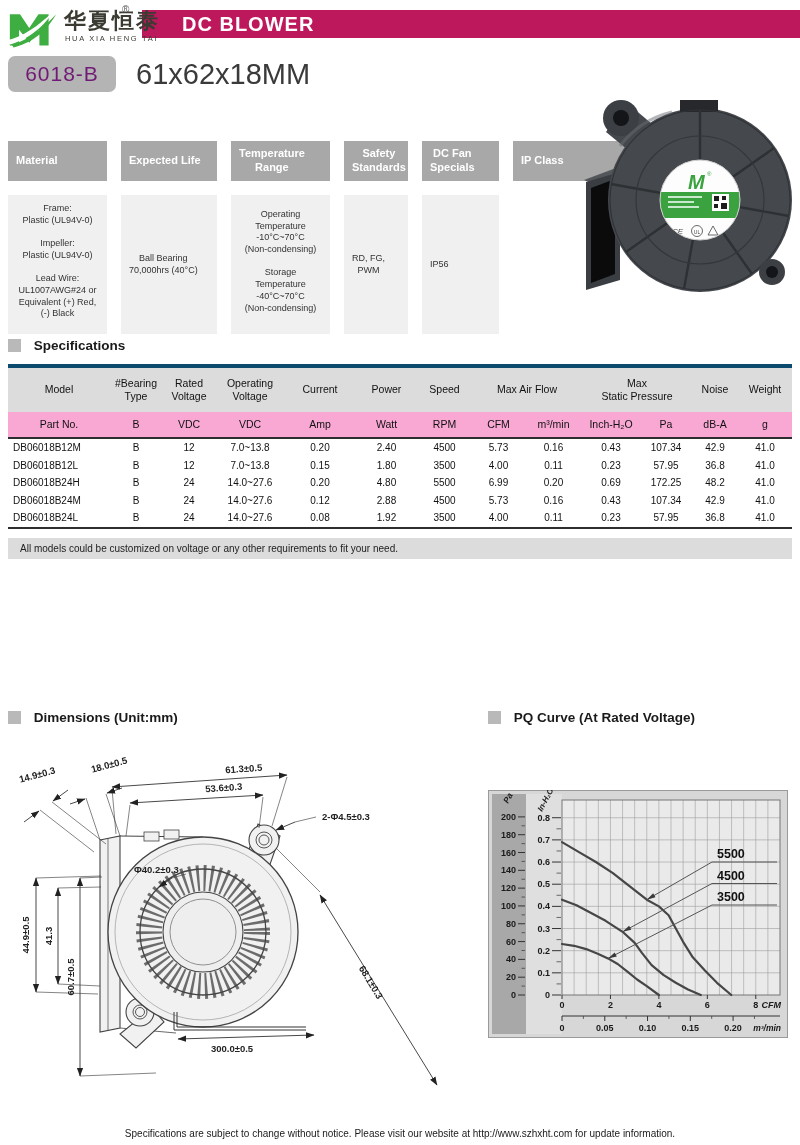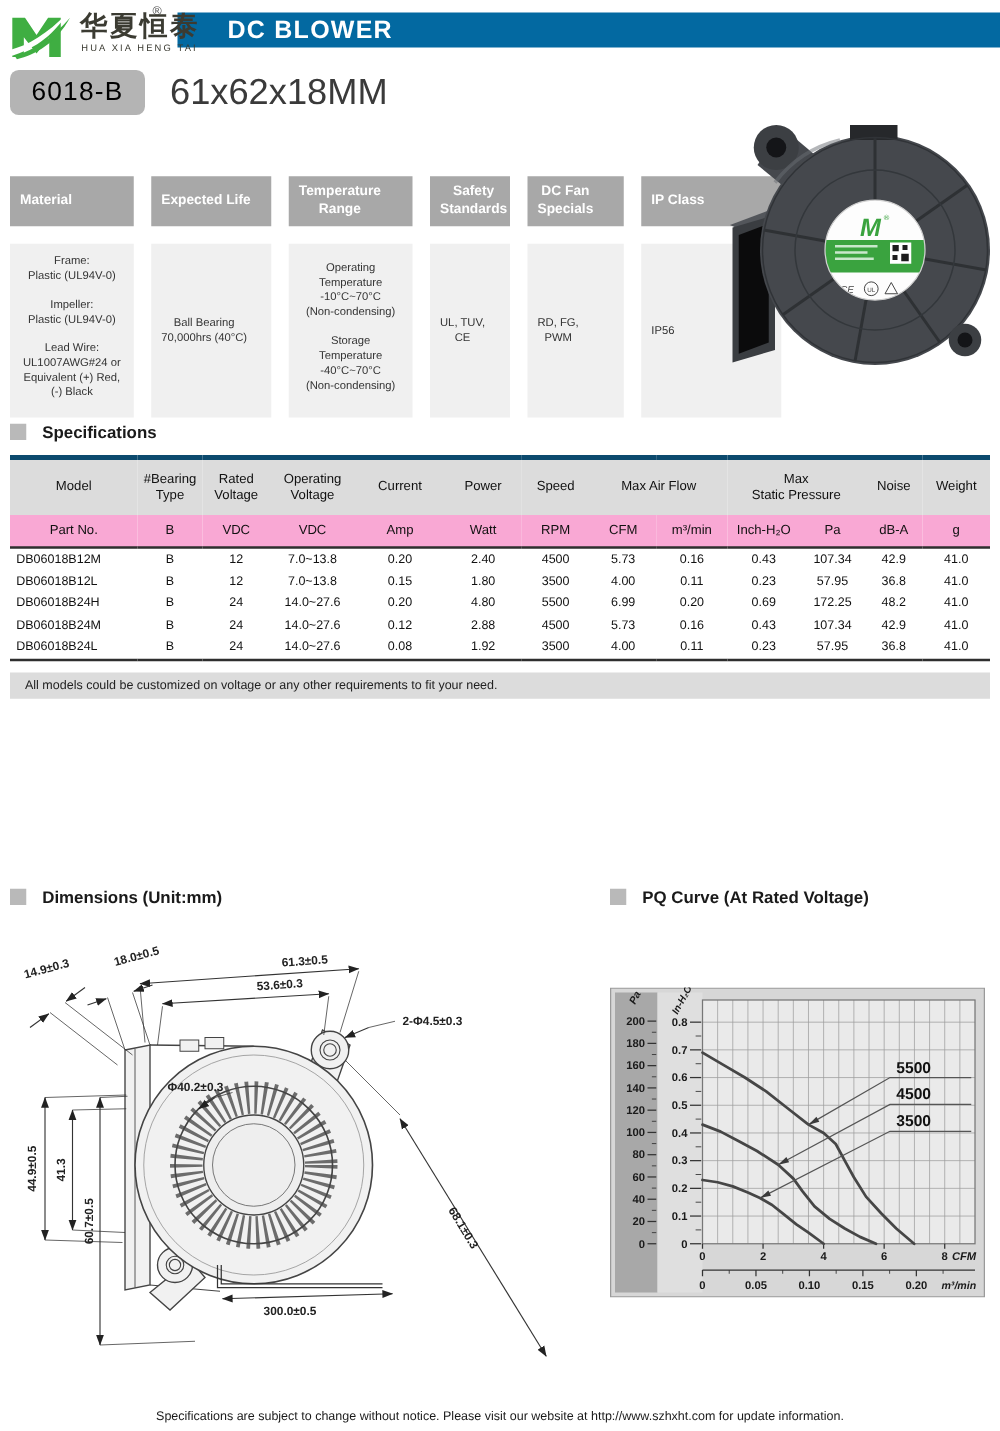--- a/index.html
+++ b/index.html
@@ -1,27 +1,27 @@
 <!DOCTYPE html>
 <html><head>
 <meta charset="utf-8">
 <style>
   html,body{margin:0;padding:0;background:#fff;}
   .page{position:relative;width:800px;height:1145px;margin:0 auto;background:#fff;
         font-family:"Liberation Sans","DejaVu Sans",sans-serif;color:#222;overflow:hidden;}
   
-  .titlebar{position:absolute;left:142px;right:0;top:10px;height:28px;background:#0369a1;
+  .titlebar{position:absolute;left:142px;right:0;top:10px;height:28px;background:#be185d;
             color:#fff;font-size:20px;font-weight:bold;letter-spacing:1px;line-height:28px;padding-left:40px;}
   .logo{position:absolute;left:8px;top:4px;width:300px;height:50px;}
   .logo-m{position:absolute;left:0;top:2px;width:48px;height:44px;}
   .logo-reg{position:absolute;left:114px;top:0px;font-size:10px;color:#555;}
   .brand-cn{position:absolute;left:56px;top:2px;font-size:22px;font-weight:bold;color:#3b3b32;letter-spacing:2px;white-space:nowrap;}
   .brand-en{position:absolute;left:57px;top:30px;font-size:7.5px;color:#3b3b32;letter-spacing:1.7px;white-space:nowrap;}
   .badge{position:absolute;left:8px;top:56px;width:108px;height:36px;background:#b4b4b4;border-radius:7px;
-         color:#000000;font-size:21px;letter-spacing:1px;text-align:center;line-height:36px;}
+         color:#701a75;font-size:21px;letter-spacing:1px;text-align:center;line-height:36px;}
   .sizetext{position:absolute;left:136px;top:58px;font-size:29px;color:#3a3a3a;}
   
   .sect{position:absolute;height:16px;font-size:13.5px;font-weight:bold;color:#1a1a1a;}
   .sect .sq{display:inline-block;width:13px;height:13px;background:#b9b9b9;margin-right:9px;vertical-align:-2px;}
   
   .gtable{position:absolute;left:8px;top:141px;display:grid;
           grid-template-columns:99px 96px 99px 64px 77px 112px;gap:14px;background:#fff;text-align:center;}
   .gh{background:#a8a8a8;color:#fff;font-size:11px;font-weight:bold;padding:4px 8px;height:32px;
       display:flex;align-items:center;white-space:pre-line;line-height:1.25;}
   .gc{background:#f0f0f0;font-size:9px;line-height:1.3;color:#333;padding:8px 8px;white-space:pre-line;min-height:117px;}
@@ -94,22 +94,20 @@
 70,000hrs (40°C)</div>
     <div class="gc" style="padding-top:14px;">Operating
 Temperature
 -10°C~70°C
 (Non-condensing)
 
 Storage
 Temperature
 -40°C~70°C
 (Non-condensing)</div>
-    <div class="gc vc">UL, TUV,
-CE</div>
     <div class="gc vc">RD, FG,
 PWM</div>
     <div class="gc vc">IP56</div>
   </div>
 
   <svg class="photosvg" width="218" height="232" viewBox="0 0 218 232">
     <polygon points="8,96 40,84 58,92 26,104" fill="#53565b"></polygon>
     <polygon points="10,98 44,88 44,196 10,206" fill="#3a3d41"></polygon>
     <polygon points="15,104 39,95 39,190 15,199" fill="#0b0b0c"></polygon>
     <polygon points="30,48 50,18 76,40 52,66" fill="#45484d"></polygon>

